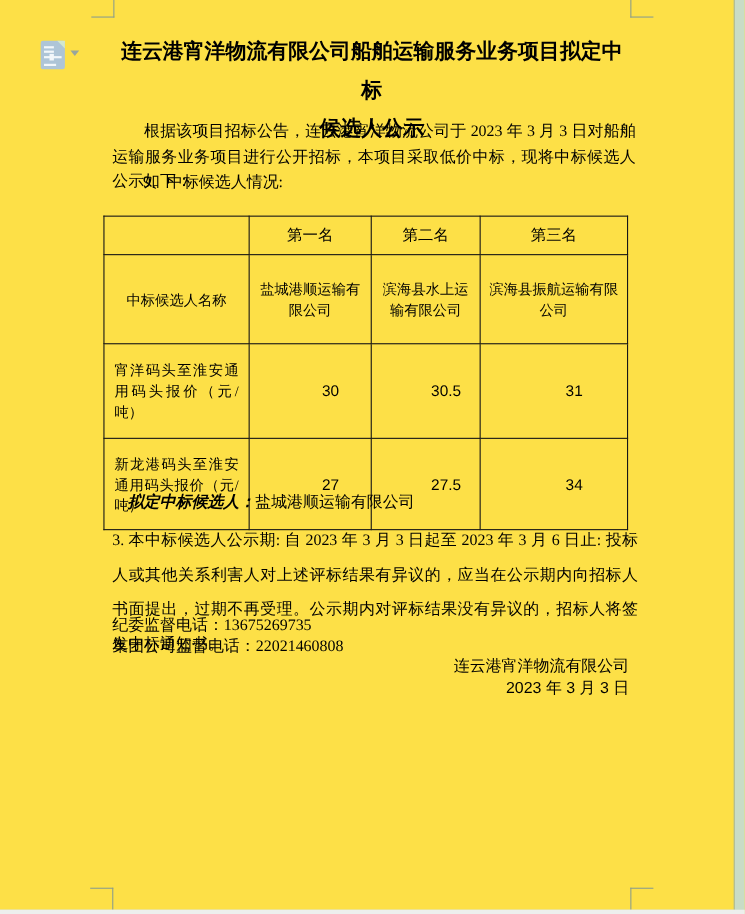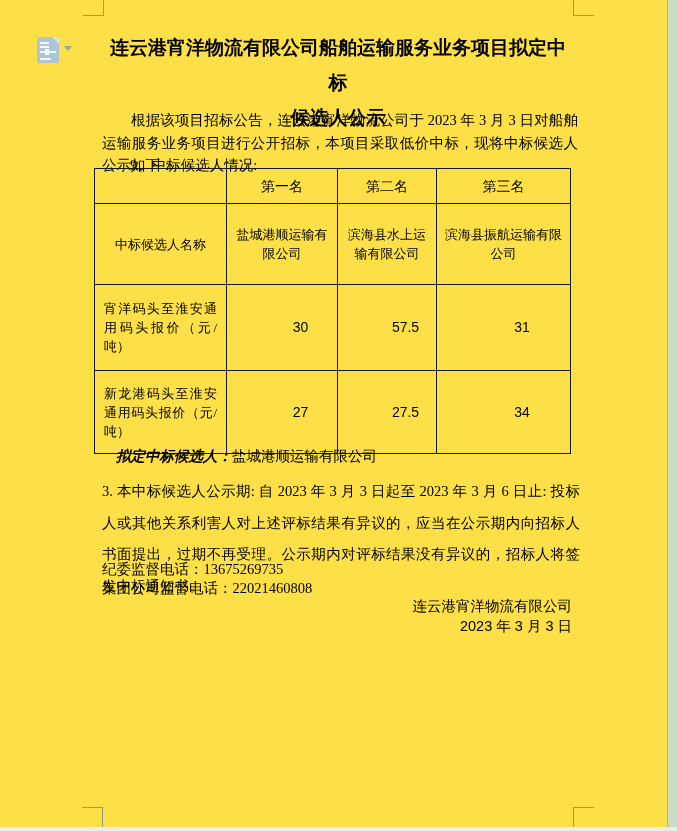--- a/index.html
+++ b/index.html
@@ -58,21 +58,21 @@
   }
   .para-intro{
     position:absolute;left:102px;top:109px;width:476px;
     font-size:14.5px;line-height:22.5px;text-indent:2em;text-align:justify;
   }
   .list-item{
     position:absolute;left:102px;top:156px;width:476px;
     font-size:14.5px;padding-left:28px;box-sizing:border-box;
   }
   table.bid{
-    position:absolute;left:94px;top:168px;width:477px;
+    position:absolute;left:94px;top:196px;width:477px;
     border-collapse:collapse;table-layout:fixed;border-radius:19px;
   }
   table.bid td{
     border:1.5px solid #161616;
     text-align:center;vertical-align:middle;
     font-size:13px;line-height:19px;
     padding:2px 6px;overflow:hidden;
   }
   table.bid tr.hrow td{height:30px;font-size:14px;}
   table.bid tr.r1 td{height:76px;}
@@ -151,21 +151,21 @@
       </tr>
       <tr class="r1">
         <td>中标候选人名称</td>
         <td>盐城港顺运输有限公司</td>
         <td>滨海县水上运输有限公司</td>
         <td>滨海县振航运输有限公司</td>
       </tr>
       <tr class="r2">
         <td class="jlabel">宵洋码头至淮安通用码头报价（元/吨）</td>
         <td class="num">30</td>
-        <td class="num">57.5</td>
+        <td class="num">30.5</td>
         <td class="num">31</td>
       </tr>
       <tr class="r3">
         <td class="jlabel">新龙港码头至淮安通用码头报价（元/吨）</td>
         <td class="num">27</td>
         <td class="num">27.5</td>
         <td class="num">34</td>
       </tr>
     </tbody>
   </table>

